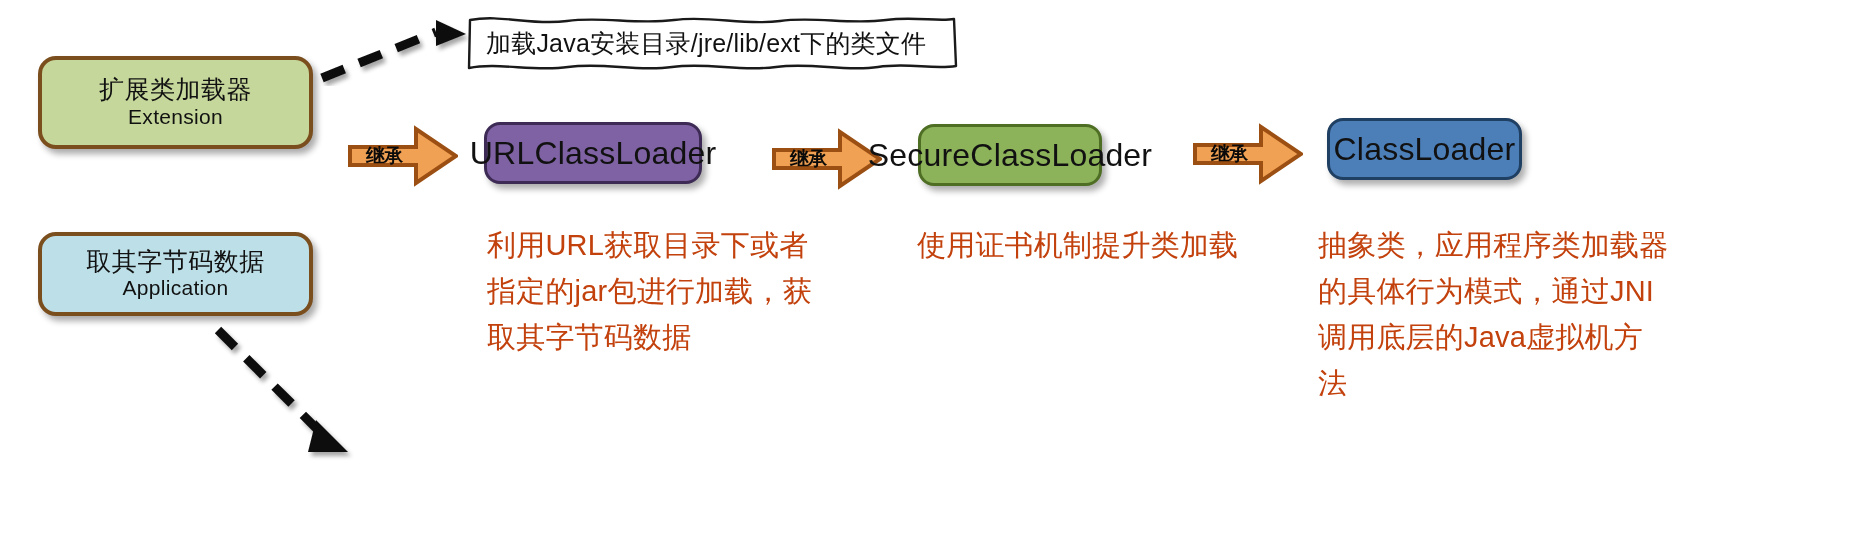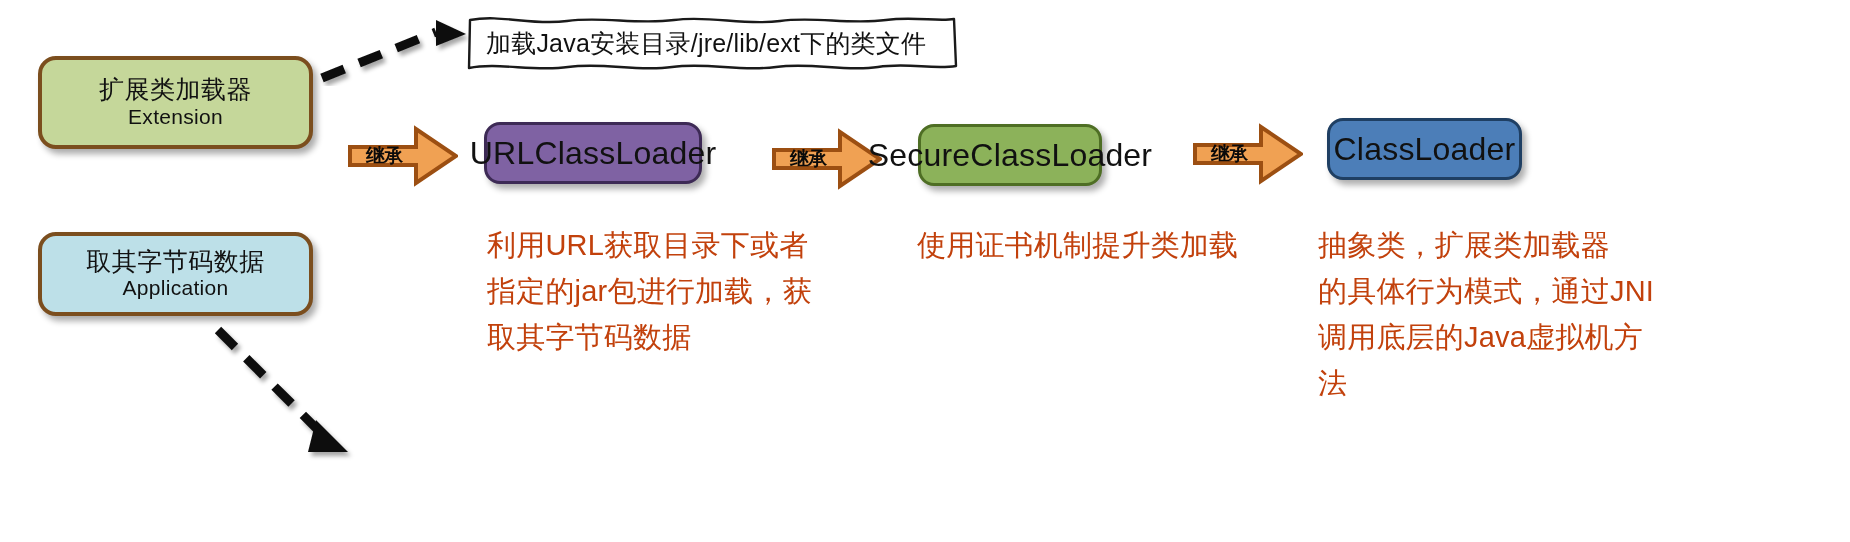--- a/index.html
+++ b/index.html
@@ -248,19 +248,19 @@
     <svg viewBox="0 0 110 62" xmlns="http://www.w3.org/2000/svg">
       <path d="M2,22 L68,22 L68,4 L108,31 L68,58 L68,40 L2,40 Z" fill="#f0a153" stroke="#9c4f12" stroke-width="4" stroke-linejoin="miter"></path>
     </svg>
     <span class="arrow-label">继承</span>
   </div>
 
   <div class="chain-box" id="box-classloader">
     <span>ClassLoader</span>
   </div>
   <div class="desc" id="desc-class">
-    <div>抽象类，扩展类加载器</div>
+    <div>抽象类，应用程序类加载器</div>
     <div>的具体行为模式，通过JNI</div>
     <div>调用底层的Java虚拟机方</div>
     <div>法</div>
   </div>
 
 </div>
 
 </body></html>

